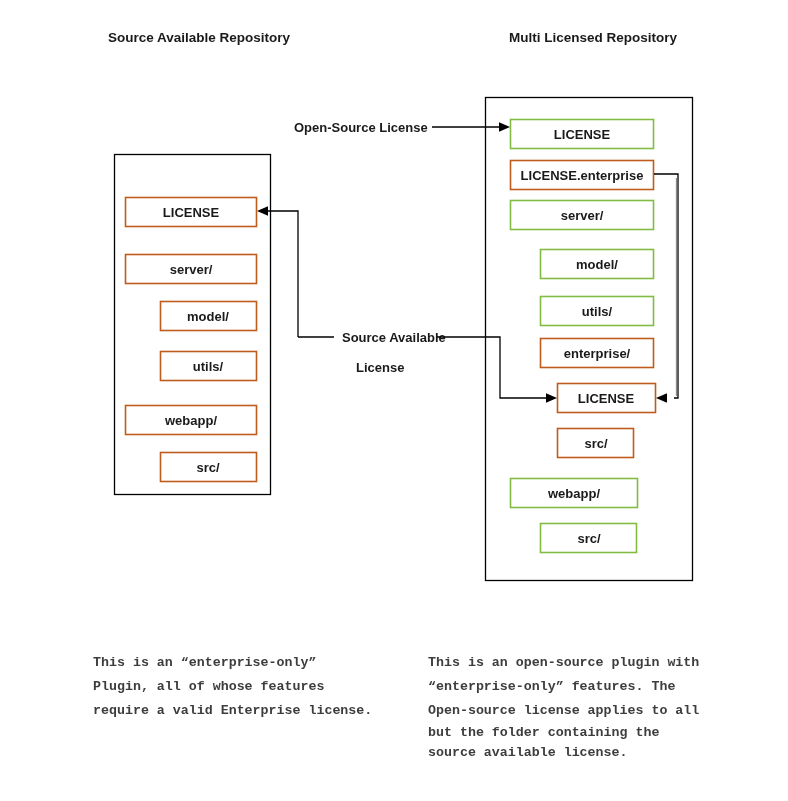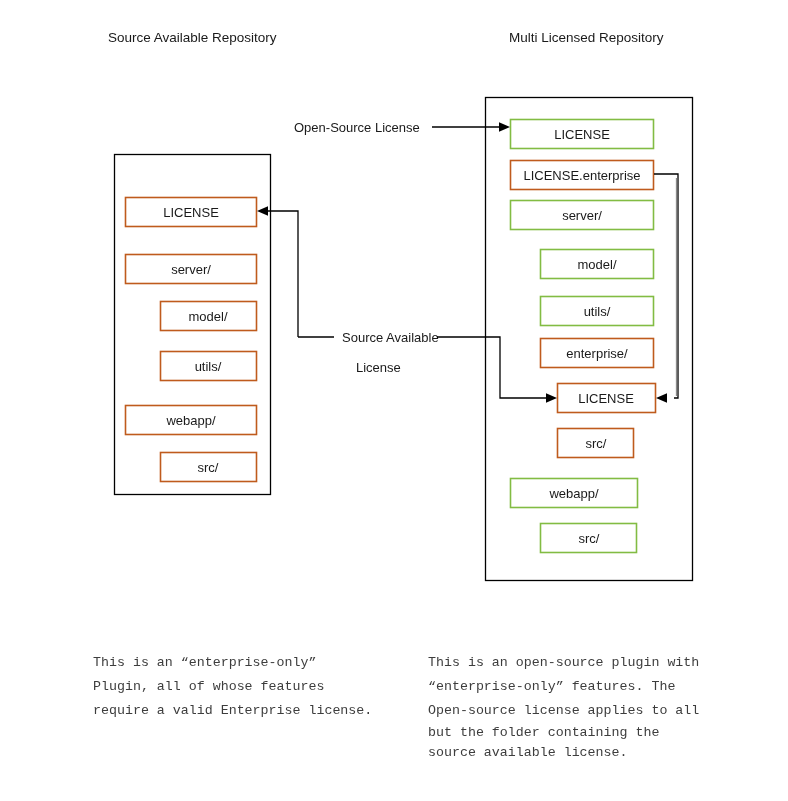--- a/index.html
+++ b/index.html
@@ -11,20 +11,21 @@
     width: 788px;
     height: 801px;
     font-family: "Liberation Sans", sans-serif;
     color: #1a1a1a;
     overflow: hidden;
   }
   #diagram-root {
     position: relative;
     width: 788px;
     height: 801px;
+    font-weight: bold;
   }
   svg.canvas {
     position: absolute;
     left: 0;
     top: 0;
     width: 788px;
     height: 801px;
     display: block;
   }
   text {

